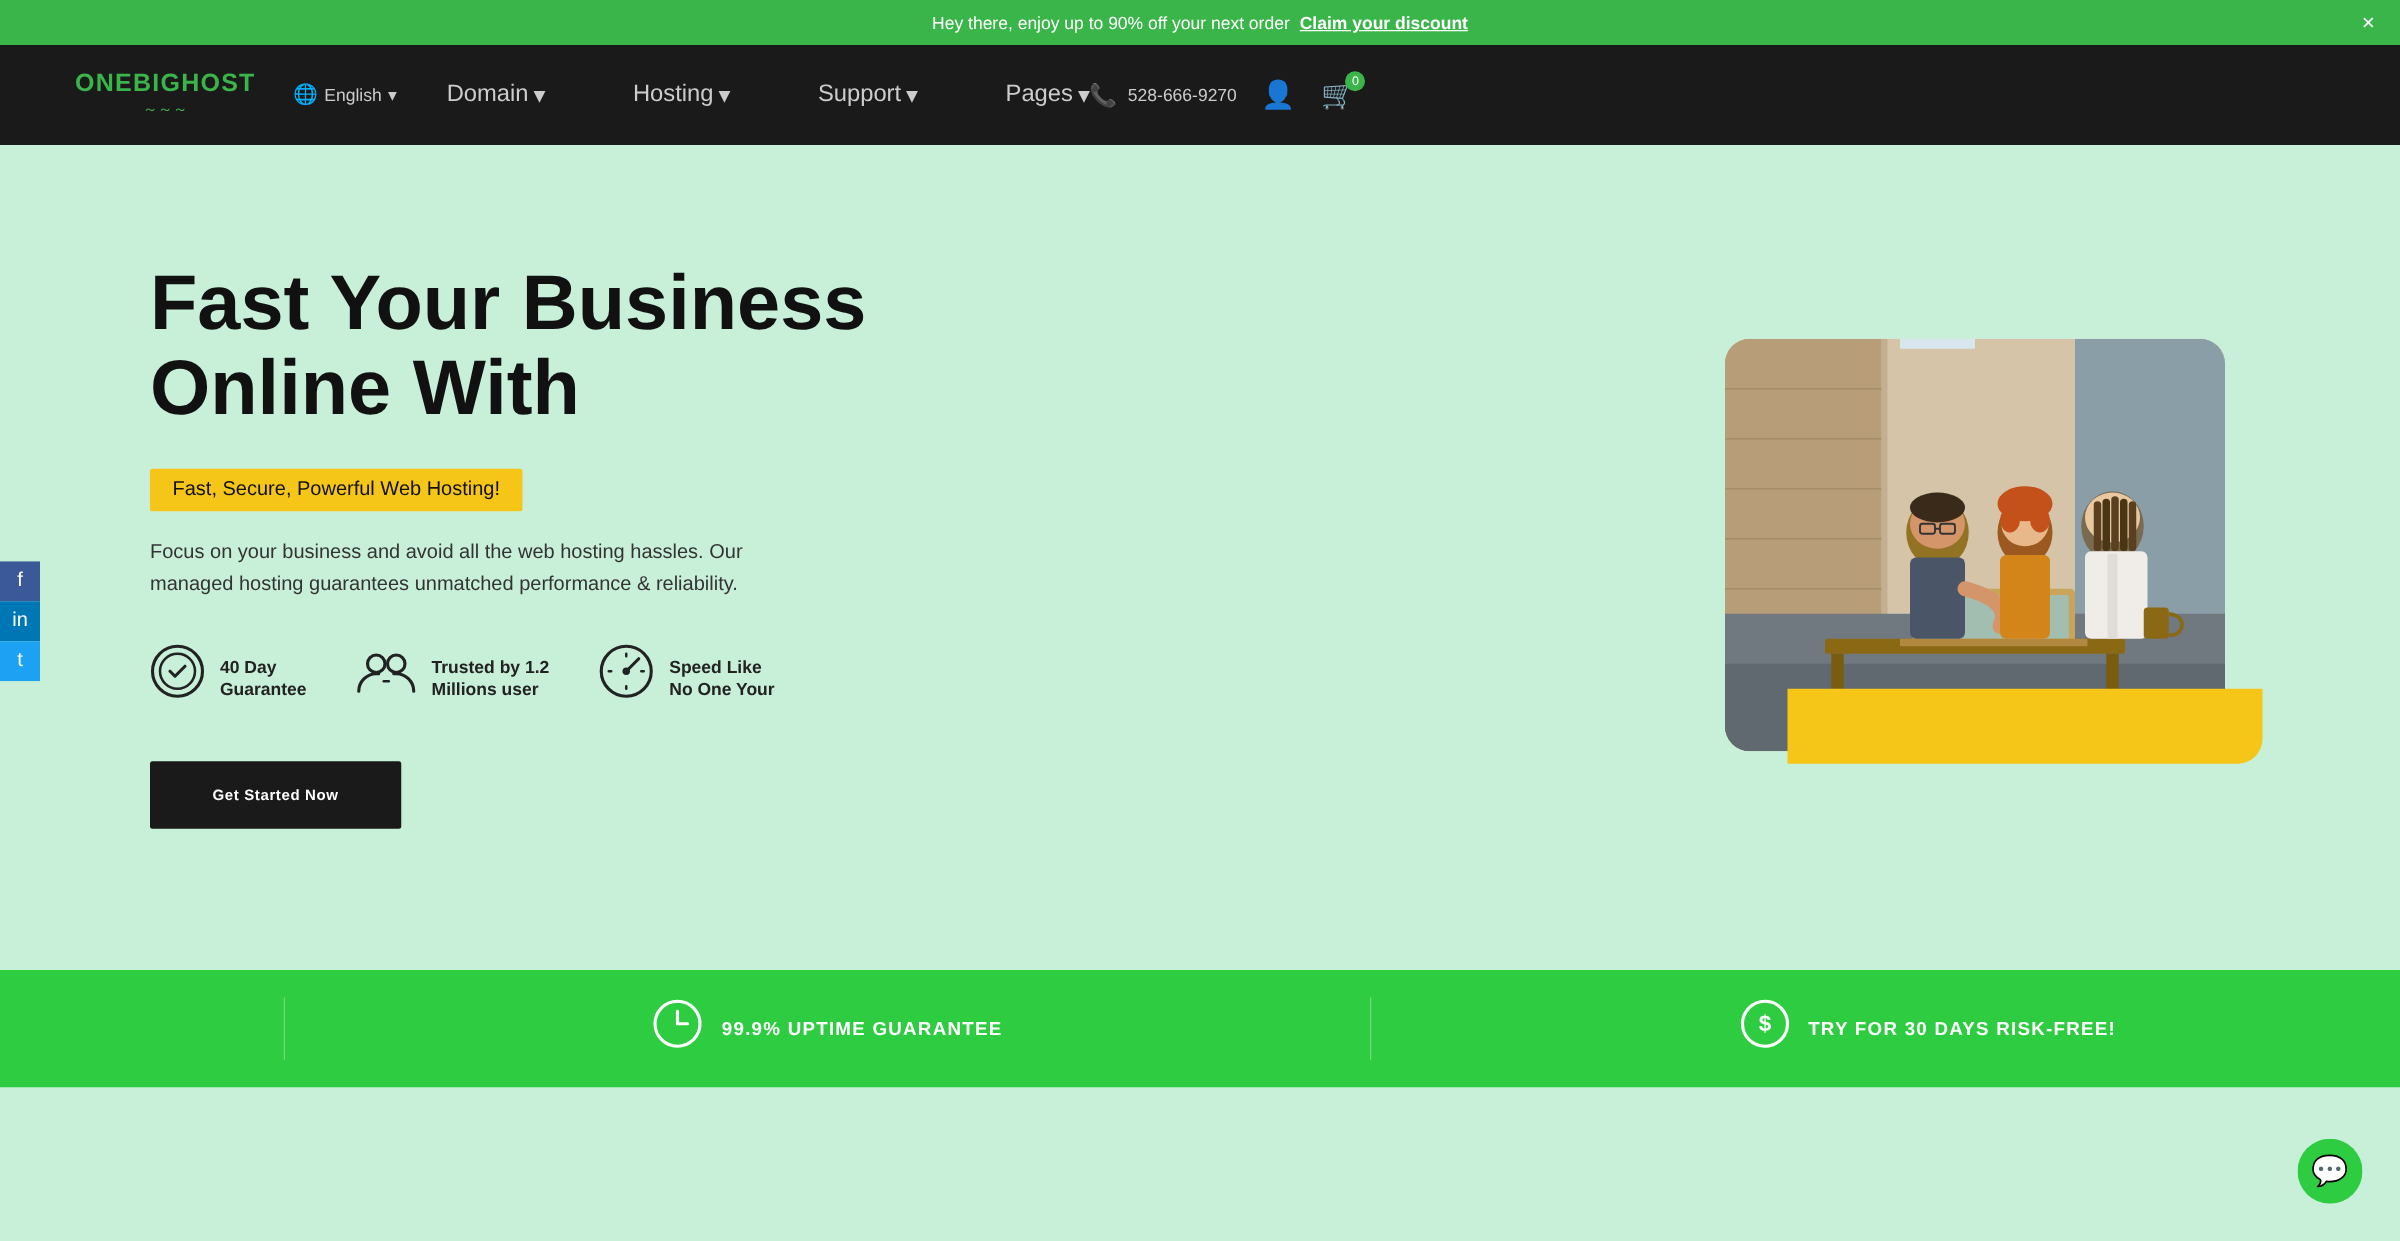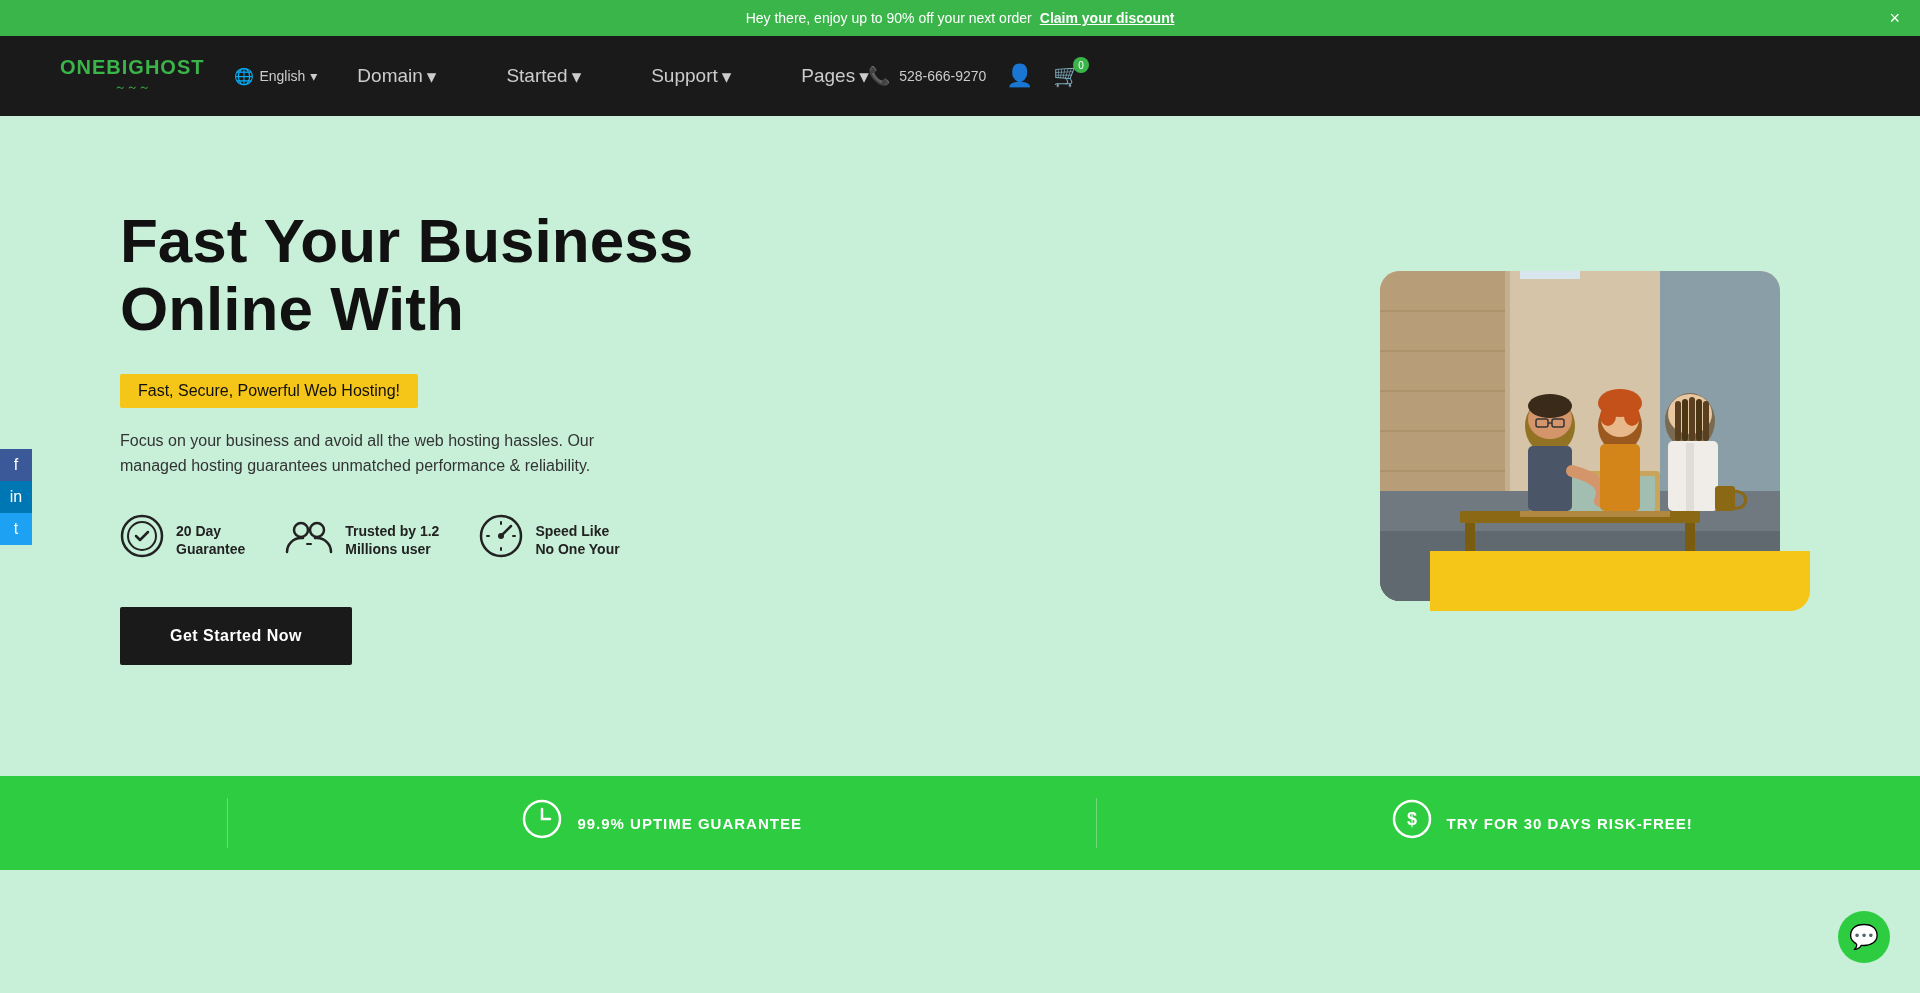--- a/index.html
+++ b/index.html
@@ -176,21 +176,21 @@
       font-size: 14px;
       font-weight: 600;
       color: #222;
       line-height: 1.3;
     }
     .cta-button {
       background: #1a1a1a;
       color: white;
       border: none;
       padding: 20px 50px;
-      font-size: 16px;
+      font-size: 12px;
       font-weight: 600;
       cursor: pointer;
       border-radius: 2px;
       letter-spacing: 0.5px;
     }
 
     
     .hero-image-container {
       position: relative;
       flex: 0 0 420px;
@@ -315,21 +315,21 @@
       <span>▾</span>
     </div>
   </div>
 
   <nav class="nav">
     <div class="nav-item">
       <span>Domain</span>
       <span>▾</span>
     </div>
     <div class="nav-item">
-      <span>Started</span>
+      <span>Hosting</span>
       <span>▾</span>
     </div>
     <div class="nav-item">
       <span>Support</span>
       <span>▾</span>
     </div>
     <div class="nav-item">
       <span>Pages</span>
       <span>▾</span>
     </div>
@@ -358,21 +358,21 @@
 
       <div class="feature-item">
         <div class="feature-icon">
           <svg width="44" height="44" viewBox="0 0 44 44" fill="none" xmlns="http://www.w3.org/2000/svg">
             <circle cx="22" cy="22" r="20" stroke="#222" stroke-width="2.5"></circle>
             <circle cx="22" cy="22" r="14" stroke="#222" stroke-width="2"></circle>
             <path d="M16 22l4 4 8-8" stroke="#222" stroke-width="2.5" stroke-linecap="round" stroke-linejoin="round"></path>
           </svg>
         </div>
         <div class="feature-text">
-          <div>20 Day</div>
+          <div>40 Day</div>
           <div>Guarantee</div>
         </div>
       </div>
 
       <div class="feature-item">
         <div class="feature-icon">
           <svg width="48" height="44" viewBox="0 0 48 44" fill="none" xmlns="http://www.w3.org/2000/svg">
             <ellipse cx="16" cy="16" rx="7" ry="7" stroke="#222" stroke-width="2.5"></ellipse>
             <ellipse cx="32" cy="16" rx="7" ry="7" stroke="#222" stroke-width="2.5"></ellipse>
             <path d="M2 38c0-7.7 6.3-14 14-14h2" stroke="#222" stroke-width="2.5" stroke-linecap="round"></path>

